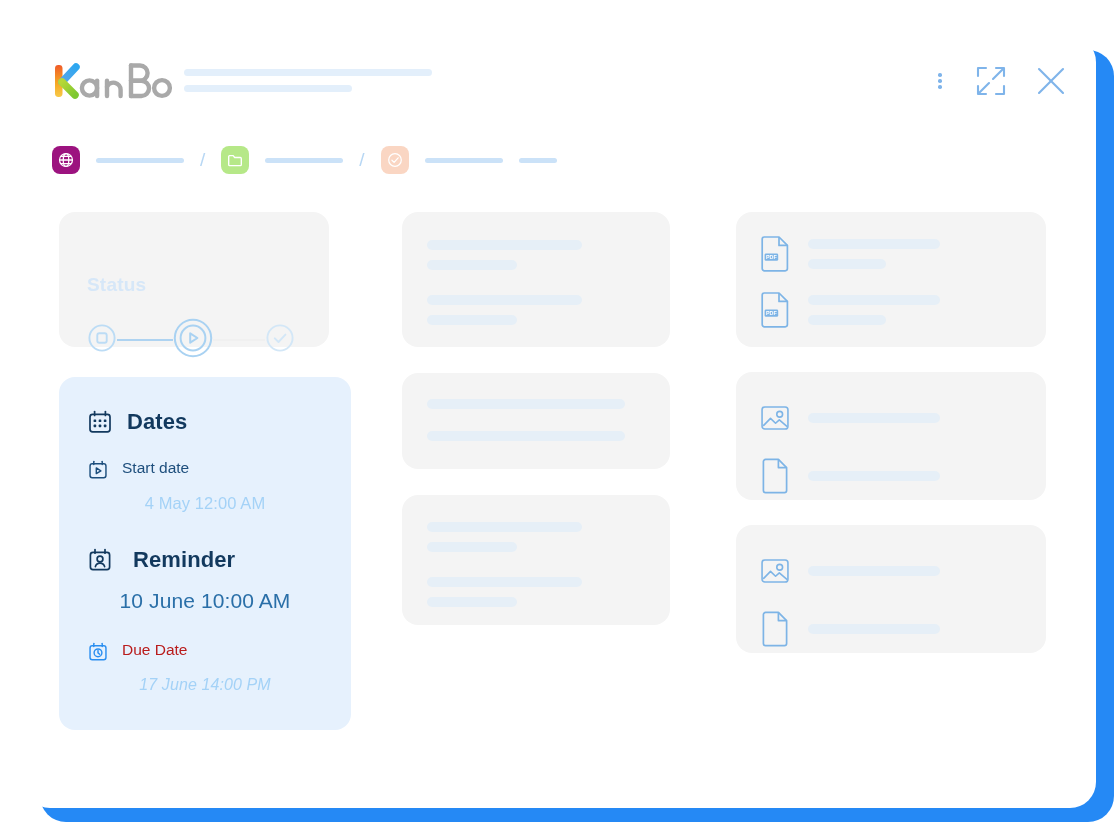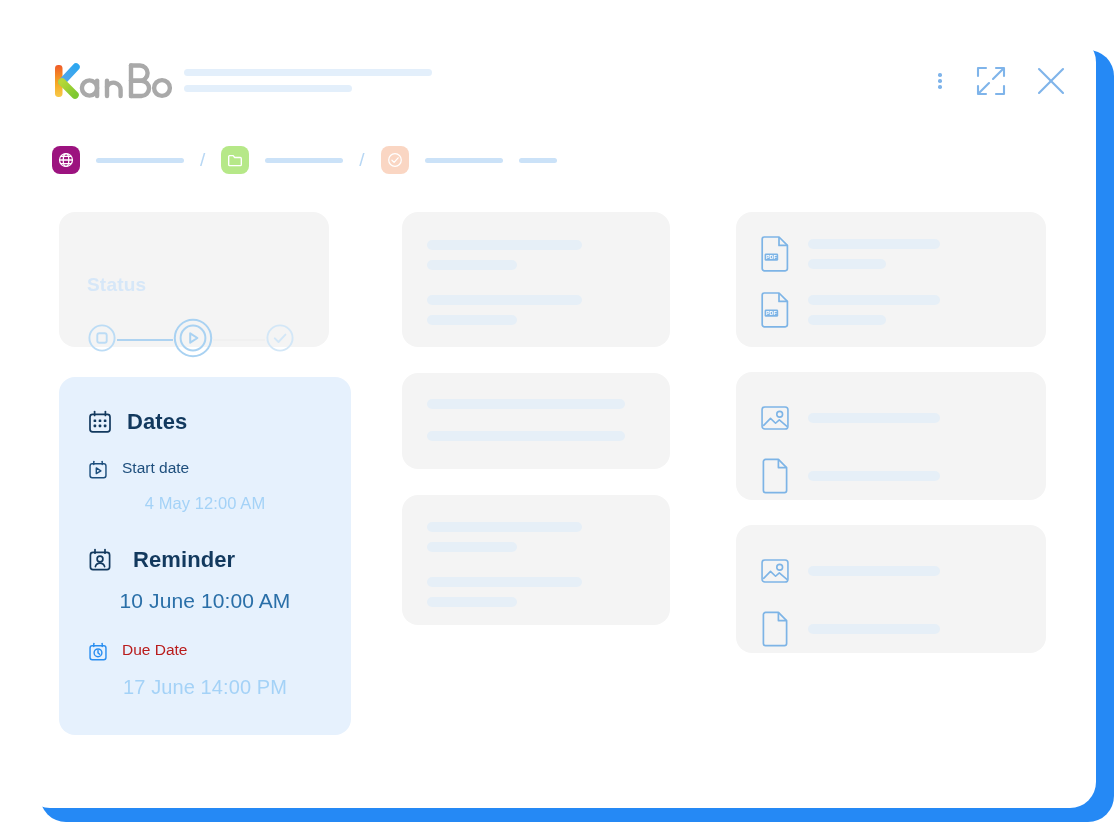--- a/index.html
+++ b/index.html
@@ -442,21 +442,21 @@
           <div class="sub-row accent" style="margin-top:28px;">
             <svg width="22" height="22" viewBox="0 0 26 26" fill="none" stroke="#2a8ef0" stroke-width="1.7" stroke-linecap="round" stroke-linejoin="round">
               <rect x="3.6" y="5.6" width="18.8" height="16.6" rx="2.6"></rect>
               <path d="M8 2.8 V6.4"></path>
               <path d="M18 2.8 V6.4"></path>
               <circle cx="13" cy="14" r="4.6"></circle>
               <path d="M13 11.3 V14 L15 15.6"></path>
             </svg>
             <span class="sub-text">Due Date</span>
           </div>
-          <div class="date-val pale" style="font-size:20px;">17 June 14:00 PM</div>
+          <div class="date-val pale" style="font-size:16px;font-style:italic;">17 June 14:00 PM</div>
         </div>
       </div>
 
       <div class="col col-mid">
 
         <div class="card card-grey sk-card m1">
           <div class="sk-bar sk-long"></div>
           <div class="sk-bar sk-short mt10"></div>
           <div class="sk-bar sk-long mt25"></div>
           <div class="sk-bar sk-short mt10"></div>

